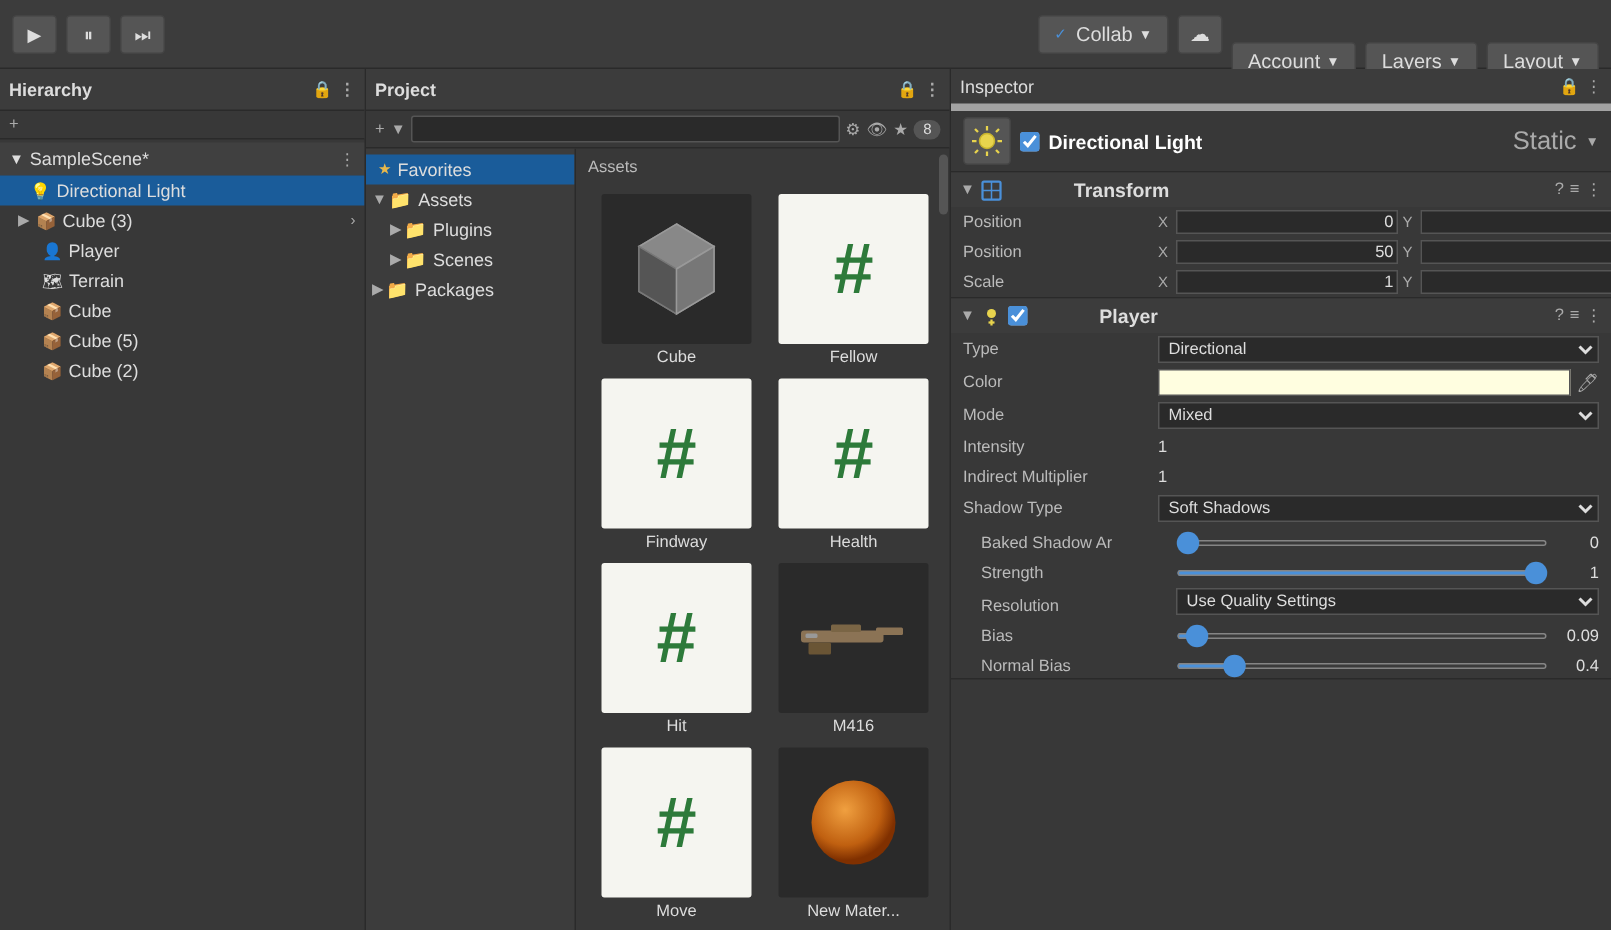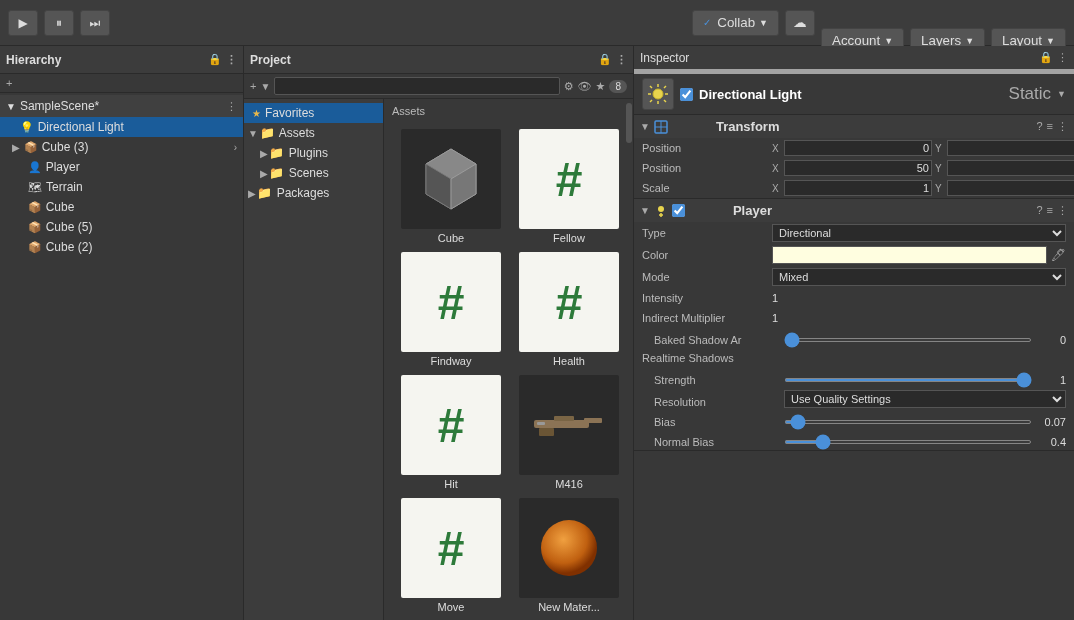--- a/index.html
+++ b/index.html
@@ -437,53 +437,56 @@
         <div class="prop-row">
           <span class="prop-label">Intensity</span>
           <span class="prop-value">1</span>
         </div>
 
         <div class="prop-row">
           <span class="prop-label">Indirect Multiplier</span>
           <span class="prop-value">1</span>
         </div>
 
+        <div class="prop-row">
+          <span class="prop-label">Shadow Type</span>
+          <select class="full-select">
+            <option>Soft Shadows</option>
+          </select>
+        </div>
 
         <div class="prop-row indent">
           <span class="prop-label">Baked Shadow Ar</span>
           <div class="slider-row">
             <input type="range" class="slider" min="0" max="1" step="0.01" value="0" style="">
             <span class="slider-val">0</span>
           </div>
         </div>
 
-        <div class="prop-row">
-          <span class="prop-label">Realtime Shadows</span>
-        </div>
 
         <div class="prop-row indent">
           <span class="prop-label">Strength</span>
           <div class="slider-row">
             <input type="range" class="slider" min="0" max="1" step="0.01" value="1" style="">
             <span class="slider-val">1</span>
           </div>
         </div>
 
         <div class="prop-row indent">
           <span class="prop-label">Resolution</span>
           <select class="full-select">
             <option>Use Quality Settings</option>
           </select>
         </div>
 
         <div class="prop-row indent">
           <span class="prop-label">Bias</span>
           <div class="slider-row">
             <input type="range" class="slider" min="0" max="2" step="0.01" value="0.05" style="">
-            <span class="slider-val">0.07</span>
+            <span class="slider-val">0.09</span>
           </div>
         </div>
 
         <div class="prop-row indent">
           <span class="prop-label">Normal Bias</span>
           <div class="slider-row">
             <input type="range" class="slider" min="0" max="3" step="0.01" value="0.4" style="">
             <span class="slider-val">0.4</span>
           </div>
         </div>

